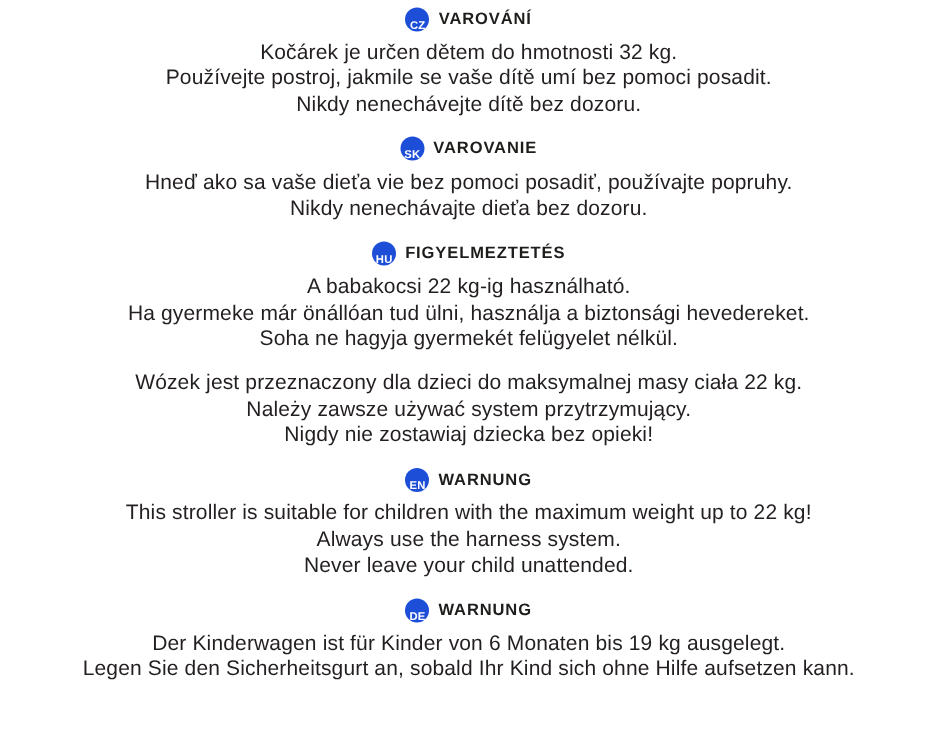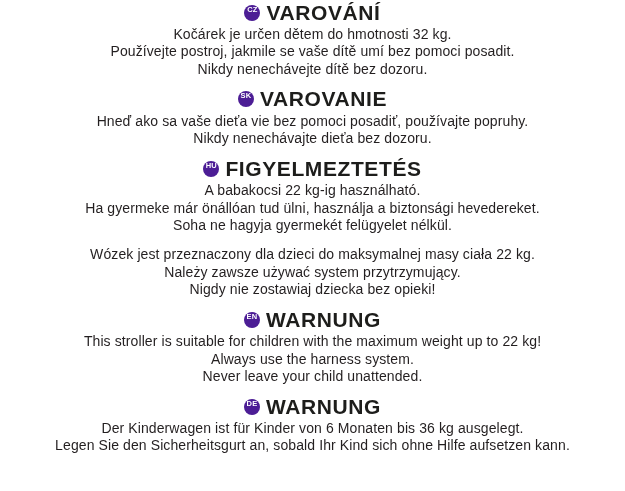--- a/index.html
+++ b/index.html
@@ -21,34 +21,34 @@
   .head {
     display: flex;
     align-items: center;
     justify-content: center;
     gap: 6px;
     height: 19px;
     margin-bottom: 4px;
   }
   .badge {
     display: inline-flex;
-    align-items: flex-start;
+    align-items: flex-end;
     justify-content: center;
     width: 16px;
     height: 16px;
     border-radius: 50%;
-    background: #4c1d95;
+    background: #1d4ed8;
     color: #ffffff;
     font-size: 7.5px;
     font-weight: bold;
     letter-spacing: 0.2px;
     flex: 0 0 auto;
   }
   .title {
-    font-size: 21px;
+    font-size: 11px;
     font-weight: bold;
     letter-spacing: 0.6px;
     color: #1d1d1b;
     white-space: nowrap;
   }
   .line {
     font-size: 14px;
     line-height: 17.3px;
     letter-spacing: 0.1px;
     white-space: nowrap;
@@ -110,16 +110,16 @@
   <p class="line">Never leave your child unattended.</p>
 </section>
 
 <section class="warn-section">
   <div class="head">
     <span class="badge">
         <span>DE</span>
       </span>
     <span class="title">WARNUNG</span>
   </div>
-  <p class="line">Der Kinderwagen ist für Kinder von 6 Monaten bis 36 kg ausgelegt.</p>
+  <p class="line">Der Kinderwagen ist für Kinder von 6 Monaten bis 19 kg ausgelegt.</p>
   <p class="line">Legen Sie den Sicherheitsgurt an, sobald Ihr Kind sich ohne Hilfe aufsetzen kann.</p>
 
 </section>
 
 </body></html>

